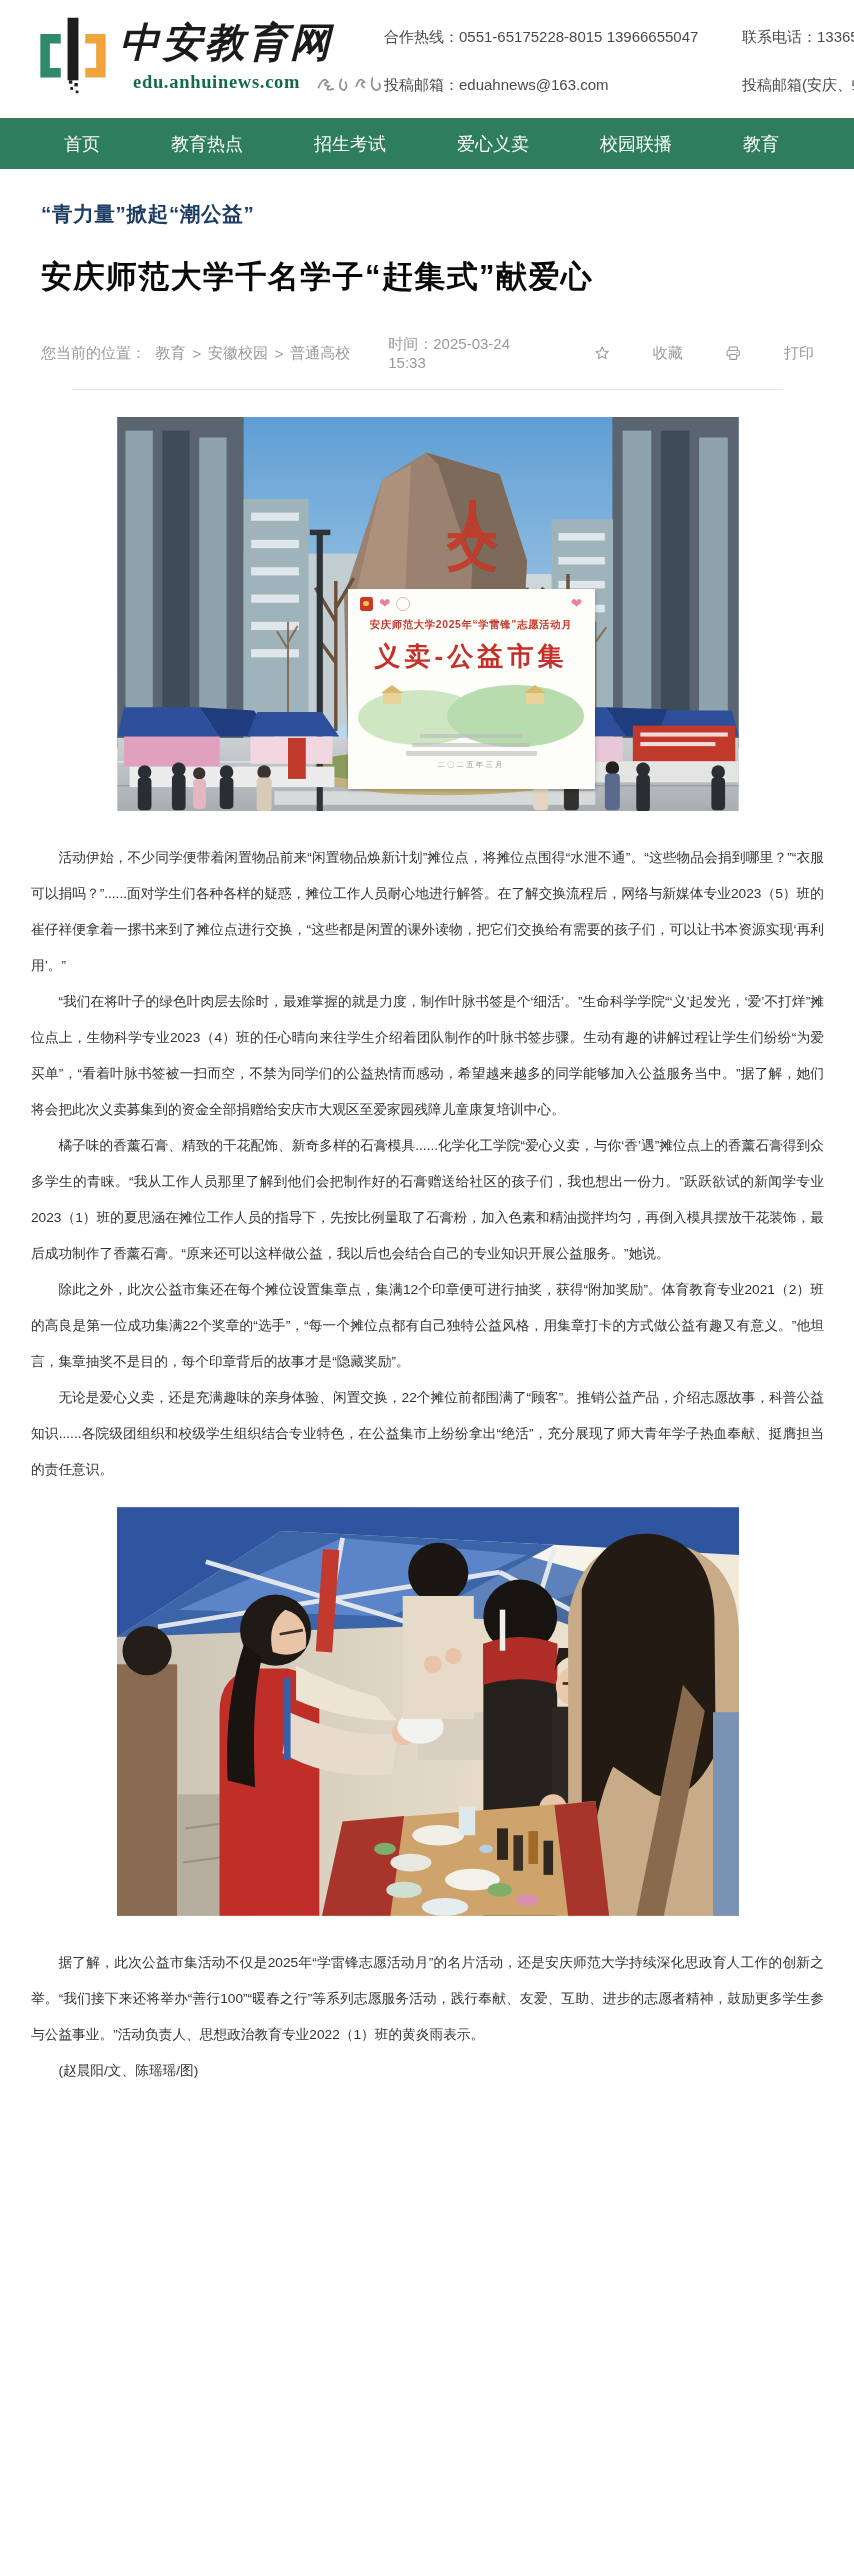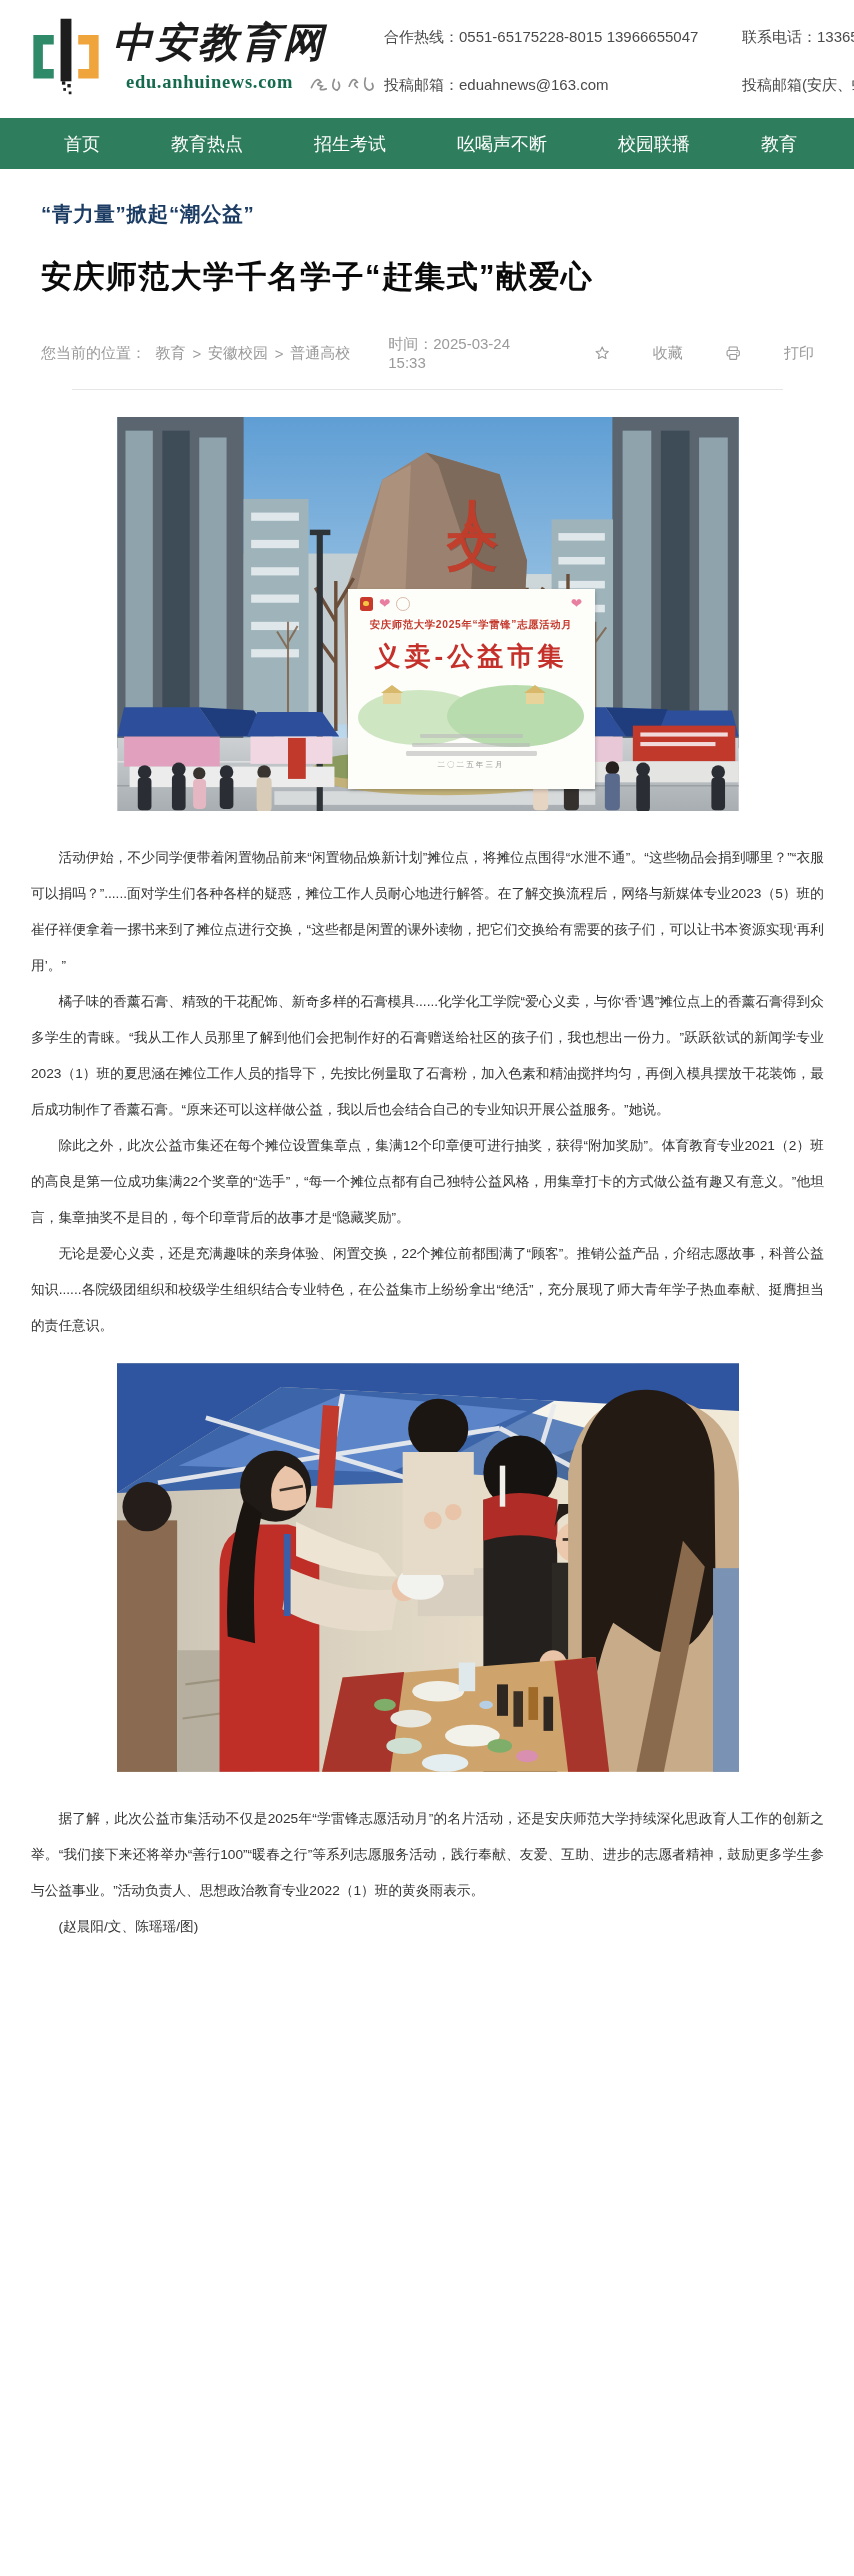--- a/index.html
+++ b/index.html
@@ -8,21 +8,21 @@
     width: 855px;
     margin: 0;
     background: #ffffff;
     overflow-x: hidden;
     font-family: "Liberation Sans", sans-serif;
     color: #333;
   }
 
   
   .site-header { position: relative; height: 118px; background: #fff; }
-  .logo-block { position: absolute; left: 32px; top: 15px; display: flex; align-items: flex-end; }
+  .logo-block { position: absolute; left: 39px; top: 15px; display: flex; align-items: flex-start; }
   .logo-mark { width: 68px; height: 83px; position: relative; margin-right: 12.3px; }
   .logo-text-wrap { padding-top: 5.5px; }
   .logo-title {
     font-family: "Liberation Serif", serif;
     font-weight: 700; font-style: italic;
     font-size: 40px; color: #1b1b1b; letter-spacing: 2.7px; line-height: 1.1;
   }
   .logo-domain {
     font-family: "Liberation Serif", serif;
     font-weight: 700; font-size: 18.5px; color: #156a4e; letter-spacing: 0.7px;
@@ -136,21 +136,21 @@
       <div class="contact-line">投稿邮箱(安庆、蚌埠</div>
     </div>
 </header>
 
 <nav class="main-nav">
   <ul>
 
   <li class="nav-item">首页</li>
       <li class="nav-item">教育热点</li>
       <li class="nav-item">招生考试</li>
-      <li class="nav-item">吆喝声不断</li>
+      <li class="nav-item">爱心义卖</li>
       <li class="nav-item">校园联播</li>
       <li class="nav-item">教育</li>
     </ul>
 </nav>
 
 <section class="article-head">
   <div class="kicker">“青力量”掀起“潮公益”</div>
   <h1 class="page-title">安庆师范大学千名学子“赶集式”献爱心</h1>
 
   <div class="meta-row">
@@ -322,20 +322,21 @@
           <div class="bar b2"></div>
           <div class="bar b3"></div>
       </div>
       <div class="sign-date">二〇二五年三月</div>
     </div>
   </figure>
 
   <div>
 
   <p class="para">活动伊始，不少同学便带着闲置物品前来“闲置物品焕新计划”摊位点，将摊位点围得“水泄不通”。“这些物品会捐到哪里？”“衣服可以捐吗？”......面对学生们各种各样的疑惑，摊位工作人员耐心地进行解答。在了解交换流程后，网络与新媒体专业2023（5）班的崔仔祥便拿着一摞书来到了摊位点进行交换，“这些都是闲置的课外读物，把它们交换给有需要的孩子们，可以让书本资源实现‘再利用’。”</p>
+      <p class="para">“我们在将叶子的绿色叶肉层去除时，最难掌握的就是力度，制作叶脉书签是个‘细活’。”生命科学学院“‘义’起发光，‘爱’不打烊”摊位点上，生物科学专业2023（4）班的任心晴向来往学生介绍着团队制作的叶脉书签步骤。生动有趣的讲解过程让学生们纷纷“为爱买单”，“看着叶脉书签被一扫而空，不禁为同学们的公益热情而感动，希望越来越多的同学能够加入公益服务当中。”据了解，她们将会把此次义卖募集到的资金全部捐赠给安庆市大观区至爱家园残障儿童康复培训中心。</p>
       <p class="para">橘子味的香薰石膏、精致的干花配饰、新奇多样的石膏模具......化学化工学院“爱心义卖，与你‘香’遇”摊位点上的香薰石膏得到众多学生的青睐。“我从工作人员那里了解到他们会把制作好的石膏赠送给社区的孩子们，我也想出一份力。”跃跃欲试的新闻学专业2023（1）班的夏思涵在摊位工作人员的指导下，先按比例量取了石膏粉，加入色素和精油搅拌均匀，再倒入模具摆放干花装饰，最后成功制作了香薰石膏。“原来还可以这样做公益，我以后也会结合自己的专业知识开展公益服务。”她说。</p>
       <p class="para">除此之外，此次公益市集还在每个摊位设置集章点，集满12个印章便可进行抽奖，获得“附加奖励”。体育教育专业2021（2）班的高良是第一位成功集满22个奖章的“选手”，“每一个摊位点都有自己独特公益风格，用集章打卡的方式做公益有趣又有意义。”他坦言，集章抽奖不是目的，每个印章背后的故事才是“隐藏奖励”。</p>
       <p class="para">无论是爱心义卖，还是充满趣味的亲身体验、闲置交换，22个摊位前都围满了“顾客”。推销公益产品，介绍志愿故事，科普公益知识......各院级团组织和校级学生组织结合专业特色，在公益集市上纷纷拿出“绝活”，充分展现了师大青年学子热血奉献、挺膺担当的责任意识。</p>
     </div>
 
   <figure class="photo">
     <svg width="622" height="409" viewBox="0 0 910 598">
       <defs>
         <linearGradient id="warm" x1="0" y1="0" x2="1" y2="0">
           <stop offset="0" stop-color="#c9c2b4"></stop>

